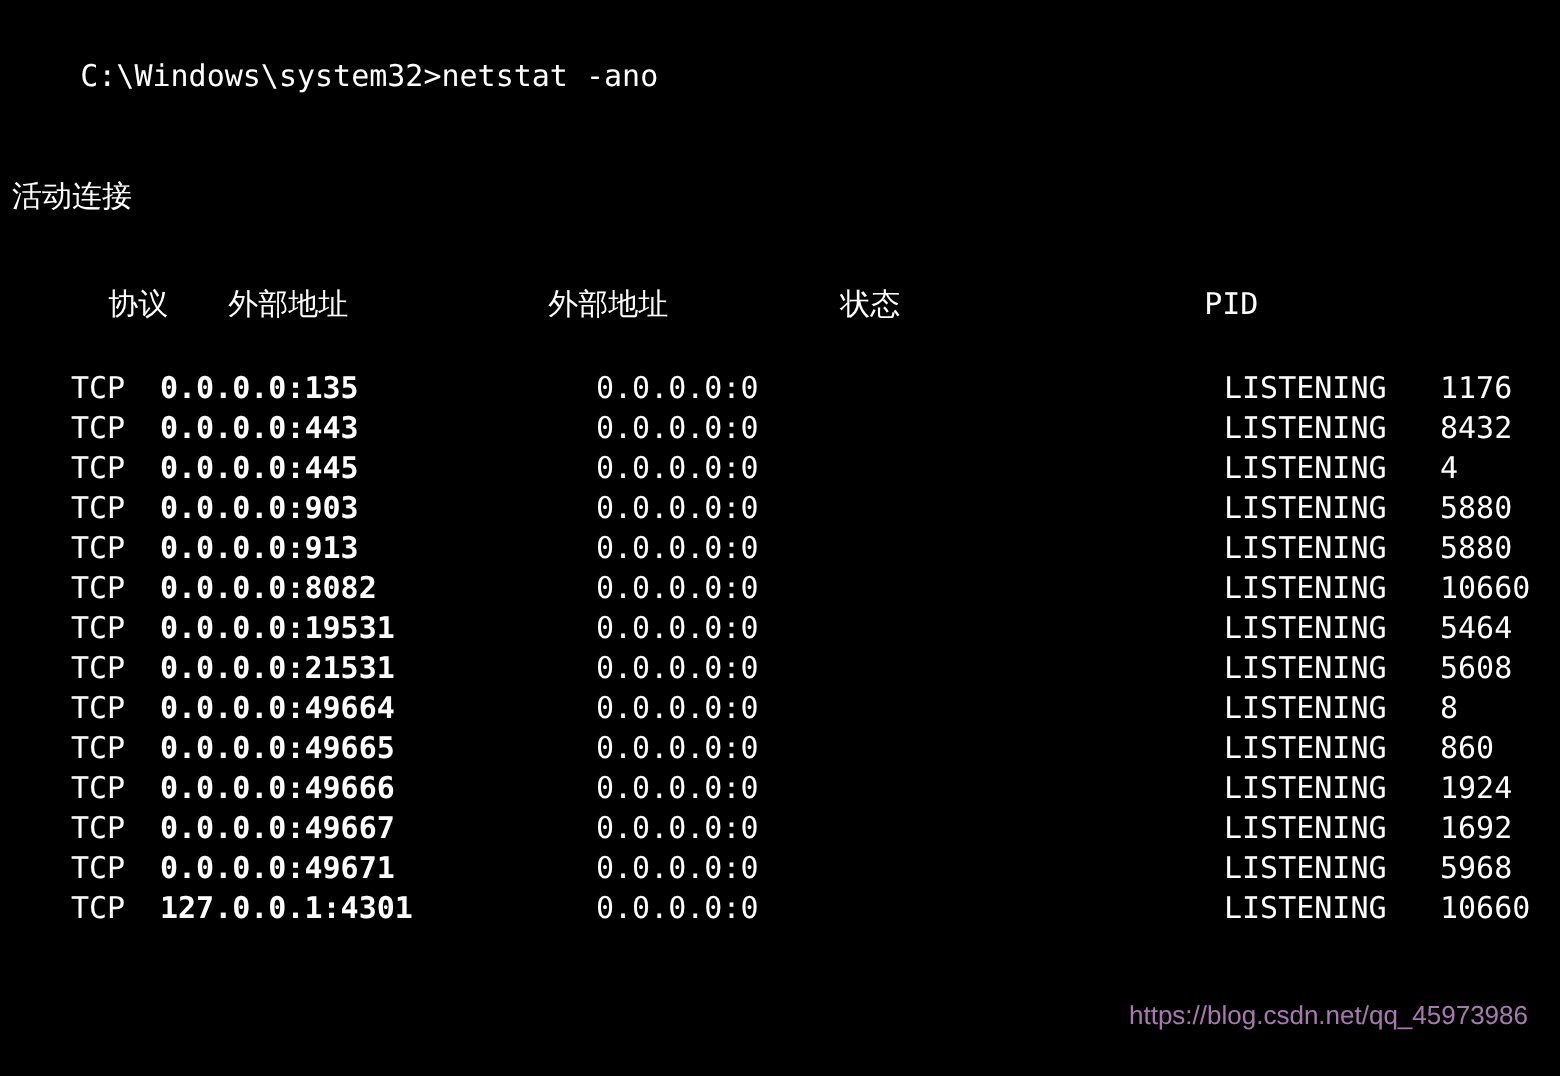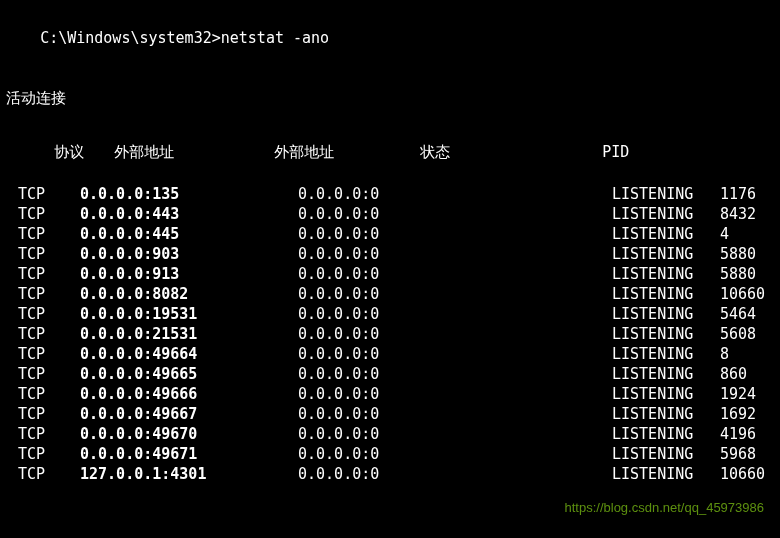--- a/index.html
+++ b/index.html
@@ -37,34 +37,34 @@
     .data-rows {
       padding-left: 14px;
     }
     .row {
       white-space: pre;
       height: 20px;
     }
     .col {
       display: inline-block;
     }
-    .col-proto { width: 62px; }
+    .col-proto { width: 62px; text-align: center; }
     .col-local { width: 218px; font-weight: bold; }
     .col-foreign { width: 160px; }
     .col-state-data { width: 230px; padding-left: 154px; }
     .col-pid { width: 80px; margin-left: 32px; }
     .hdr-proto { width: 60px; }
     .hdr-local { width: 160px; }
     .hdr-foreign { width: 146px; }
     .hdr-state { width: 182px; }
     .watermark {
       position: absolute;
       bottom: 20px;
       right: 16px;
-      color: #84cc16;
+      color: #f0abfc;
       font-size: 13px;
       font-family: Arial, sans-serif;
       opacity: 0.7;
       pointer-events: none;
     }
   </style>
 </head>
 <body>
 
 <div class="terminal">
@@ -84,19 +84,18 @@
       <div class="row"><span class="col col-proto">TCP</span><span class="col col-local">0.0.0.0:445</span><span class="col col-foreign">0.0.0.0:0</span><span class="col col-state-data">LISTENING</span><span class="col col-pid">4</span></div>
       <div class="row"><span class="col col-proto">TCP</span><span class="col col-local">0.0.0.0:903</span><span class="col col-foreign">0.0.0.0:0</span><span class="col col-state-data">LISTENING</span><span class="col col-pid">5880</span></div>
       <div class="row"><span class="col col-proto">TCP</span><span class="col col-local">0.0.0.0:913</span><span class="col col-foreign">0.0.0.0:0</span><span class="col col-state-data">LISTENING</span><span class="col col-pid">5880</span></div>
       <div class="row"><span class="col col-proto">TCP</span><span class="col col-local">0.0.0.0:8082</span><span class="col col-foreign">0.0.0.0:0</span><span class="col col-state-data">LISTENING</span><span class="col col-pid">10660</span></div>
       <div class="row"><span class="col col-proto">TCP</span><span class="col col-local">0.0.0.0:19531</span><span class="col col-foreign">0.0.0.0:0</span><span class="col col-state-data">LISTENING</span><span class="col col-pid">5464</span></div>
       <div class="row"><span class="col col-proto">TCP</span><span class="col col-local">0.0.0.0:21531</span><span class="col col-foreign">0.0.0.0:0</span><span class="col col-state-data">LISTENING</span><span class="col col-pid">5608</span></div>
       <div class="row"><span class="col col-proto">TCP</span><span class="col col-local">0.0.0.0:49664</span><span class="col col-foreign">0.0.0.0:0</span><span class="col col-state-data">LISTENING</span><span class="col col-pid">8</span></div>
       <div class="row"><span class="col col-proto">TCP</span><span class="col col-local">0.0.0.0:49665</span><span class="col col-foreign">0.0.0.0:0</span><span class="col col-state-data">LISTENING</span><span class="col col-pid">860</span></div>
       <div class="row"><span class="col col-proto">TCP</span><span class="col col-local">0.0.0.0:49666</span><span class="col col-foreign">0.0.0.0:0</span><span class="col col-state-data">LISTENING</span><span class="col col-pid">1924</span></div>
       <div class="row"><span class="col col-proto">TCP</span><span class="col col-local">0.0.0.0:49667</span><span class="col col-foreign">0.0.0.0:0</span><span class="col col-state-data">LISTENING</span><span class="col col-pid">1692</span></div>
-      <div class="row"><span class="col col-proto">TCP</span><span class="col col-local">0.0.0.0:49670</span><span class="col col-foreign">0.0.0.0:0</span><span class="col col-state-data">LISTENING</span><span class="col col-pid">4196</span></div>
       <div class="row"><span class="col col-proto">TCP</span><span class="col col-local">0.0.0.0:49671</span><span class="col col-foreign">0.0.0.0:0</span><span class="col col-state-data">LISTENING</span><span class="col col-pid">5968</span></div>
       <div class="row"><span class="col col-proto">TCP</span><span class="col col-local">127.0.0.1:4301</span><span class="col col-foreign">0.0.0.0:0</span><span class="col col-state-data">LISTENING</span><span class="col col-pid">10660</span></div>
     </div>
 </div>
 
 <div class="watermark">https://blog.csdn.net/qq_45973986</div>
 
 </body></html>

